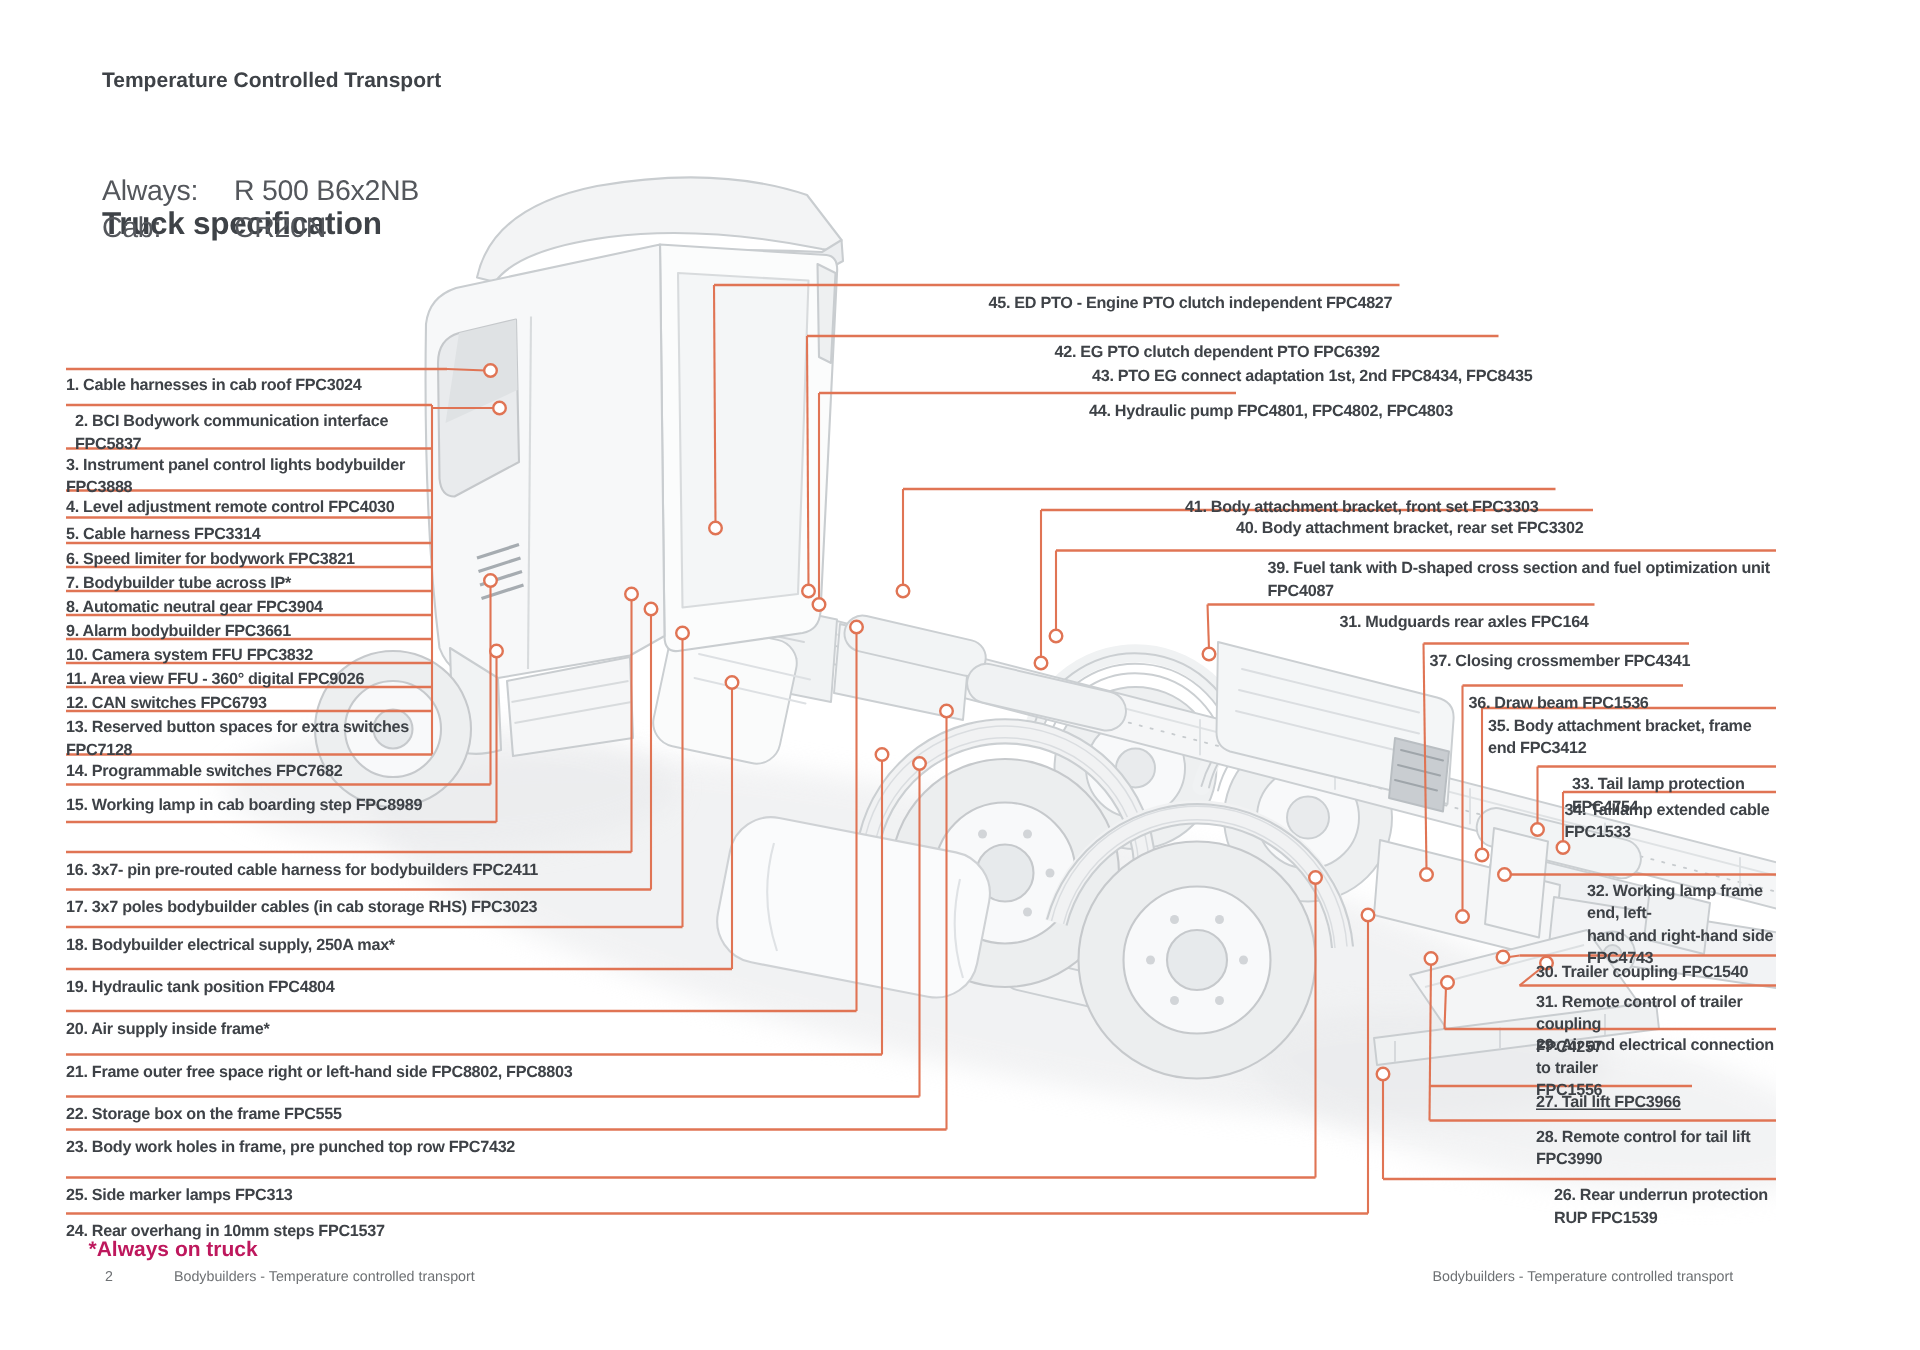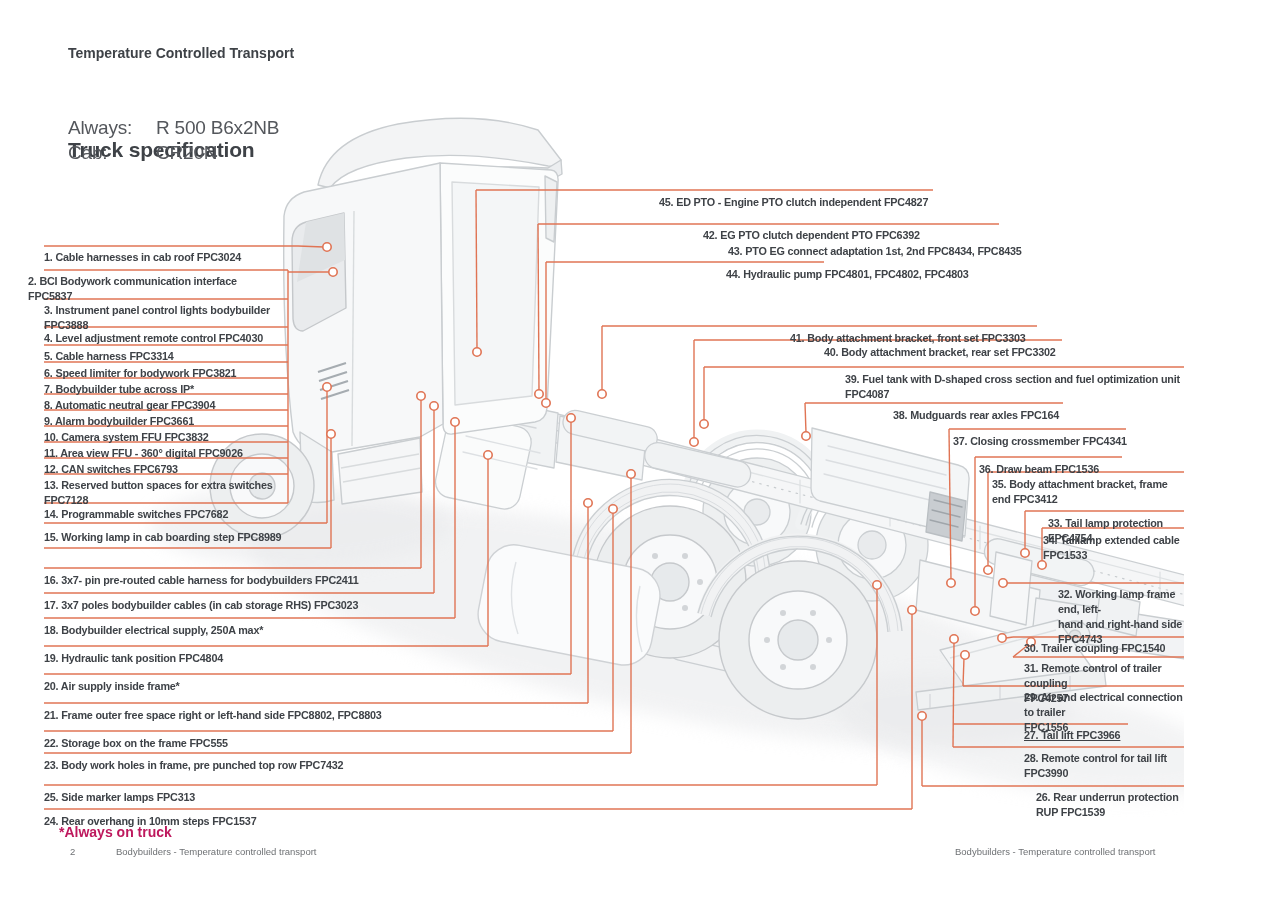--- a/index.html
+++ b/index.html
@@ -260,21 +260,21 @@
   <div class="title">Truck specification</div>
   <div class="specrow" style="top:117px">
     <span class="k">Always:</span><span>R 500 B6x2NB</span>
   </div>
   <div class="specrow" style="top:142px">
     <span class="k">Cab:</span><span>CR20N</span>
   </div>
 
   <div id="labels">
       <div class="lbl" style="left: 44px; top: 250px;">1. Cable harnesses in cab roof FPC3024</div>
-      <div class="lbl" style="left: 28px; top: 274px;">2. BCI Bodywork communication interface
+      <div class="lbl" style="left: 50px; top: 274px;">2. BCI Bodywork communication interface
 FPC5837</div>
       <div class="lbl" style="left: 44px; top: 303px;">3. Instrument panel control lights bodybuilder
 FPC3888</div>
       <div class="lbl" style="left: 44px; top: 331px;">4. Level adjustment remote control FPC4030</div>
       <div class="lbl" style="left: 44px; top: 349px;">5. Cable harness FPC3314</div>
       <div class="lbl" style="left: 44px; top: 366px;">6. Speed limiter for bodywork FPC3821</div>
       <div class="lbl" style="left: 44px; top: 382px;">7. Bodybuilder tube across IP*</div>
       <div class="lbl" style="left: 44px; top: 398px;">8. Automatic neutral gear FPC3904</div>
       <div class="lbl" style="left: 44px; top: 414px;">9. Alarm bodybuilder FPC3661</div>
       <div class="lbl" style="left: 44px; top: 430px;">10. Camera system FFU FPC3832</div>
@@ -294,21 +294,21 @@
       <div class="lbl" style="left: 44px; top: 758px;">23. Body work holes in frame, pre punched top row FPC7432</div>
       <div class="lbl" style="left: 44px; top: 790px;">25. Side marker lamps FPC313</div>
       <div class="lbl" style="left: 44px; top: 814px;">24. Rear overhang in 10mm steps FPC1537</div>
       <div class="lbl" style="left: 659px; top: 195px;">45. ED PTO - Engine PTO clutch independent FPC4827</div>
       <div class="lbl" style="left: 703px; top: 228px;">42. EG PTO clutch dependent PTO FPC6392</div>
       <div class="lbl" style="left: 700px; top: 244px; margin-left: 28px;">43. PTO EG connect adaptation 1st, 2nd FPC8434, FPC8435</div>
       <div class="lbl" style="left: 726px; top: 267px;">44. Hydraulic pump FPC4801, FPC4802, FPC4803</div>
       <div class="lbl" style="left: 790px; top: 331px; text-align: center;">41. Body attachment bracket, front set FPC3303</div>
       <div class="lbl" style="left: 824px; top: 345px;">40. Body attachment bracket, rear set FPC3302</div>
       <div class="lbl" style="left: 845px; top: 372px;">39. Fuel tank with D-shaped cross section and fuel optimization unit FPC4087</div>
-      <div class="lbl" style="left: 893px; top: 408px;">38. Mudguards rear axles FPC164</div>
+      <div class="lbl" style="left: 893px; top: 408px;">31. Mudguards rear axles FPC164</div>
       <div class="lbl" style="left: 953px; top: 434px;">37. Closing crossmember FPC4341</div>
       <div class="lbl" style="left: 979px; top: 462px;">36. Draw beam FPC1536</div>
       <div class="lbl" style="left: 992px; top: 477px;">35. Body attachment bracket, frame end FPC3412</div>
       <div class="lbl" style="left: 1048px; top: 516px;">33. Tail lamp protection FPC4754</div>
       <div class="lbl" style="left: 1043px; top: 533px;">34. Taillamp extended cable FPC1533</div>
       <div class="lbl" style="left: 1058px; top: 587px;">32. Working lamp frame end, left-
 hand  and right-hand side FPC4743</div>
       <div class="lbl" style="left: 1024px; top: 641px;">30. Trailer coupling FPC1540</div>
       <div class="lbl" style="left: 1024px; top: 661px;">31. Remote control of trailer coupling
 FPC4257</div>

